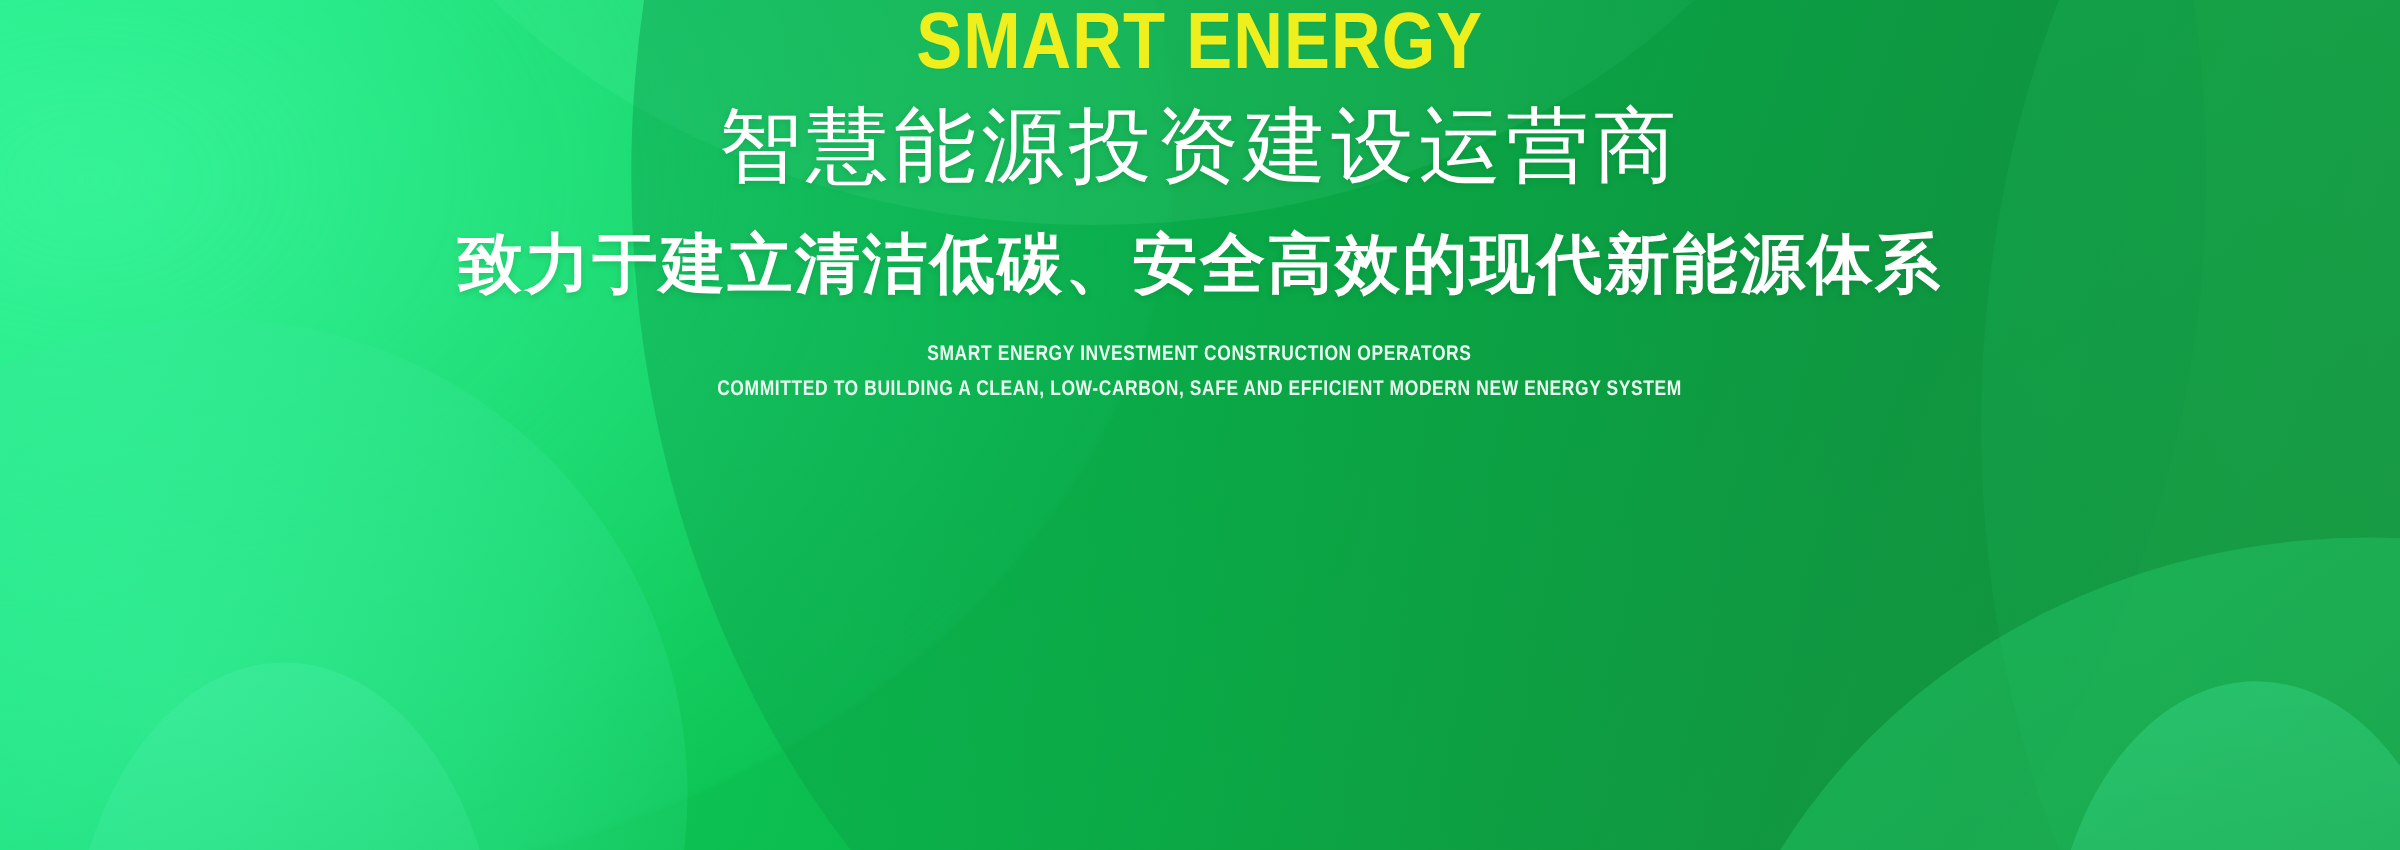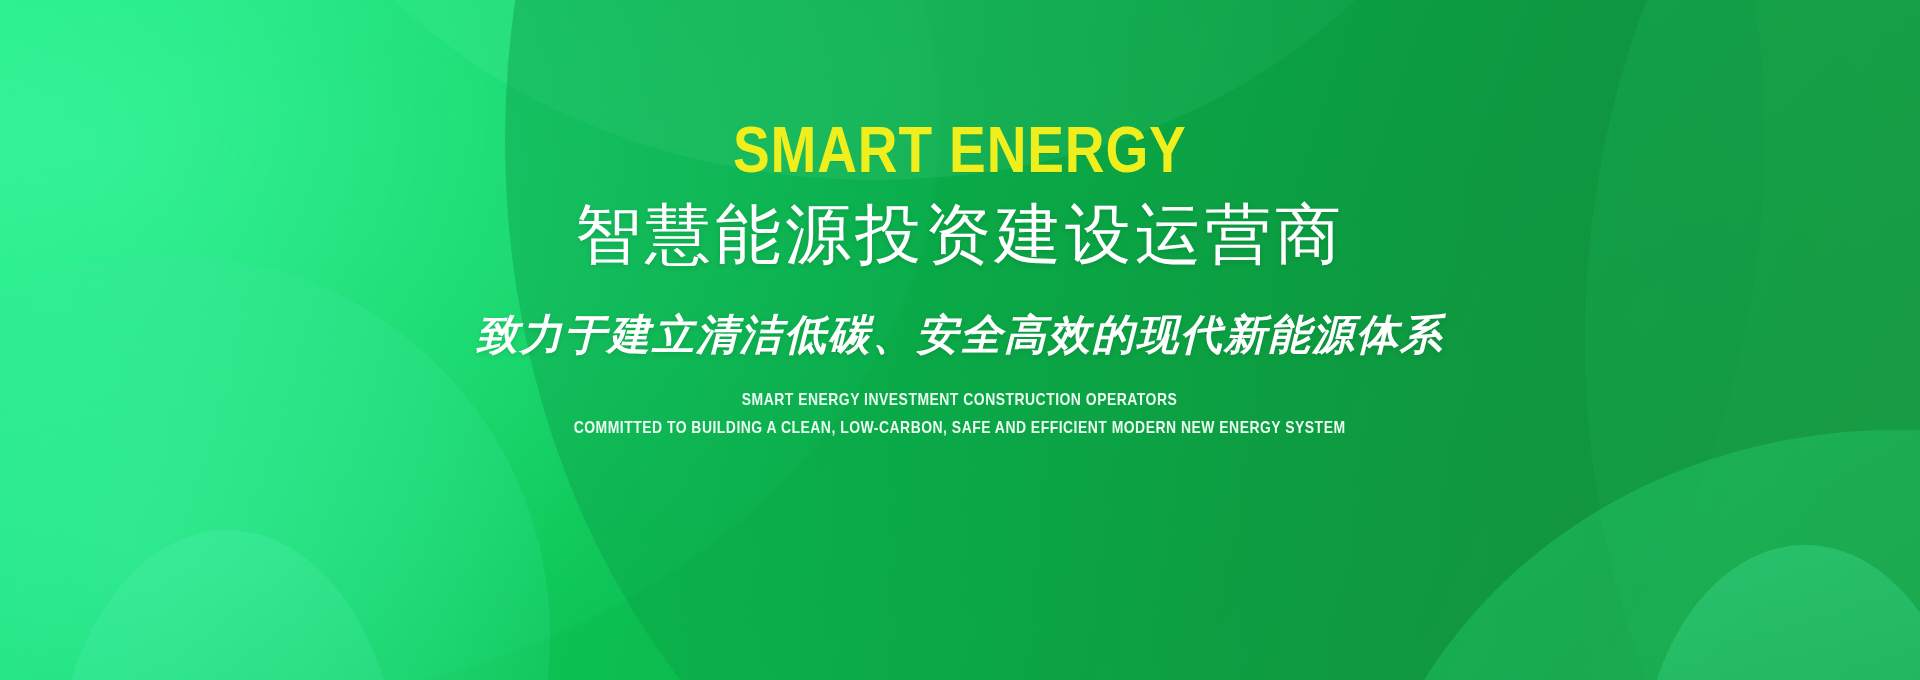--- a/index.html
+++ b/index.html
@@ -143,21 +143,20 @@
   }
 
   
   .content {
     position: absolute;
     inset: 0;
     display: flex;
     flex-direction: column;
     align-items: center;
     justify-content: flex-start;
-    padding-top: 118px;
     text-align: center;
     z-index: 5;
   }
 
   .headline-en {
     font-family: "Liberation Sans Narrow", "Liberation Sans", "DejaVu Sans Condensed", sans-serif;
     font-size: 64px;
     line-height: 1.0;
     font-weight: 700;
     letter-spacing: 1px;
@@ -173,29 +172,28 @@
     font-size: 66px;
     line-height: 1.12;
     font-weight: 400;
     letter-spacing: 4px;
     color: #ffffff;
     white-space: nowrap;
     text-shadow: 0 2px 5px rgba(0, 70, 30, 0.18);
   }
 
   .subhead-cn {
-    margin-top: 38px;
-    font-size: 42px;
+    margin-top: 27px;
+    font-size: 52px;
     line-height: 1.2;
     font-weight: 700;
     letter-spacing: 2px;
     color: #ffffff;
     white-space: nowrap;
     text-shadow: 0 2px 5px rgba(0, 70, 30, 0.16);
-    font-style: italic;
   }
 
   .tagline {
     font-family: "Liberation Sans Narrow", "Liberation Sans", "DejaVu Sans Condensed", sans-serif;
     font-size: 17px;
     font-weight: 700;
     letter-spacing: 0.6px;
     color: #f2fff7;
     white-space: nowrap;
     transform: scaleX(0.82);

